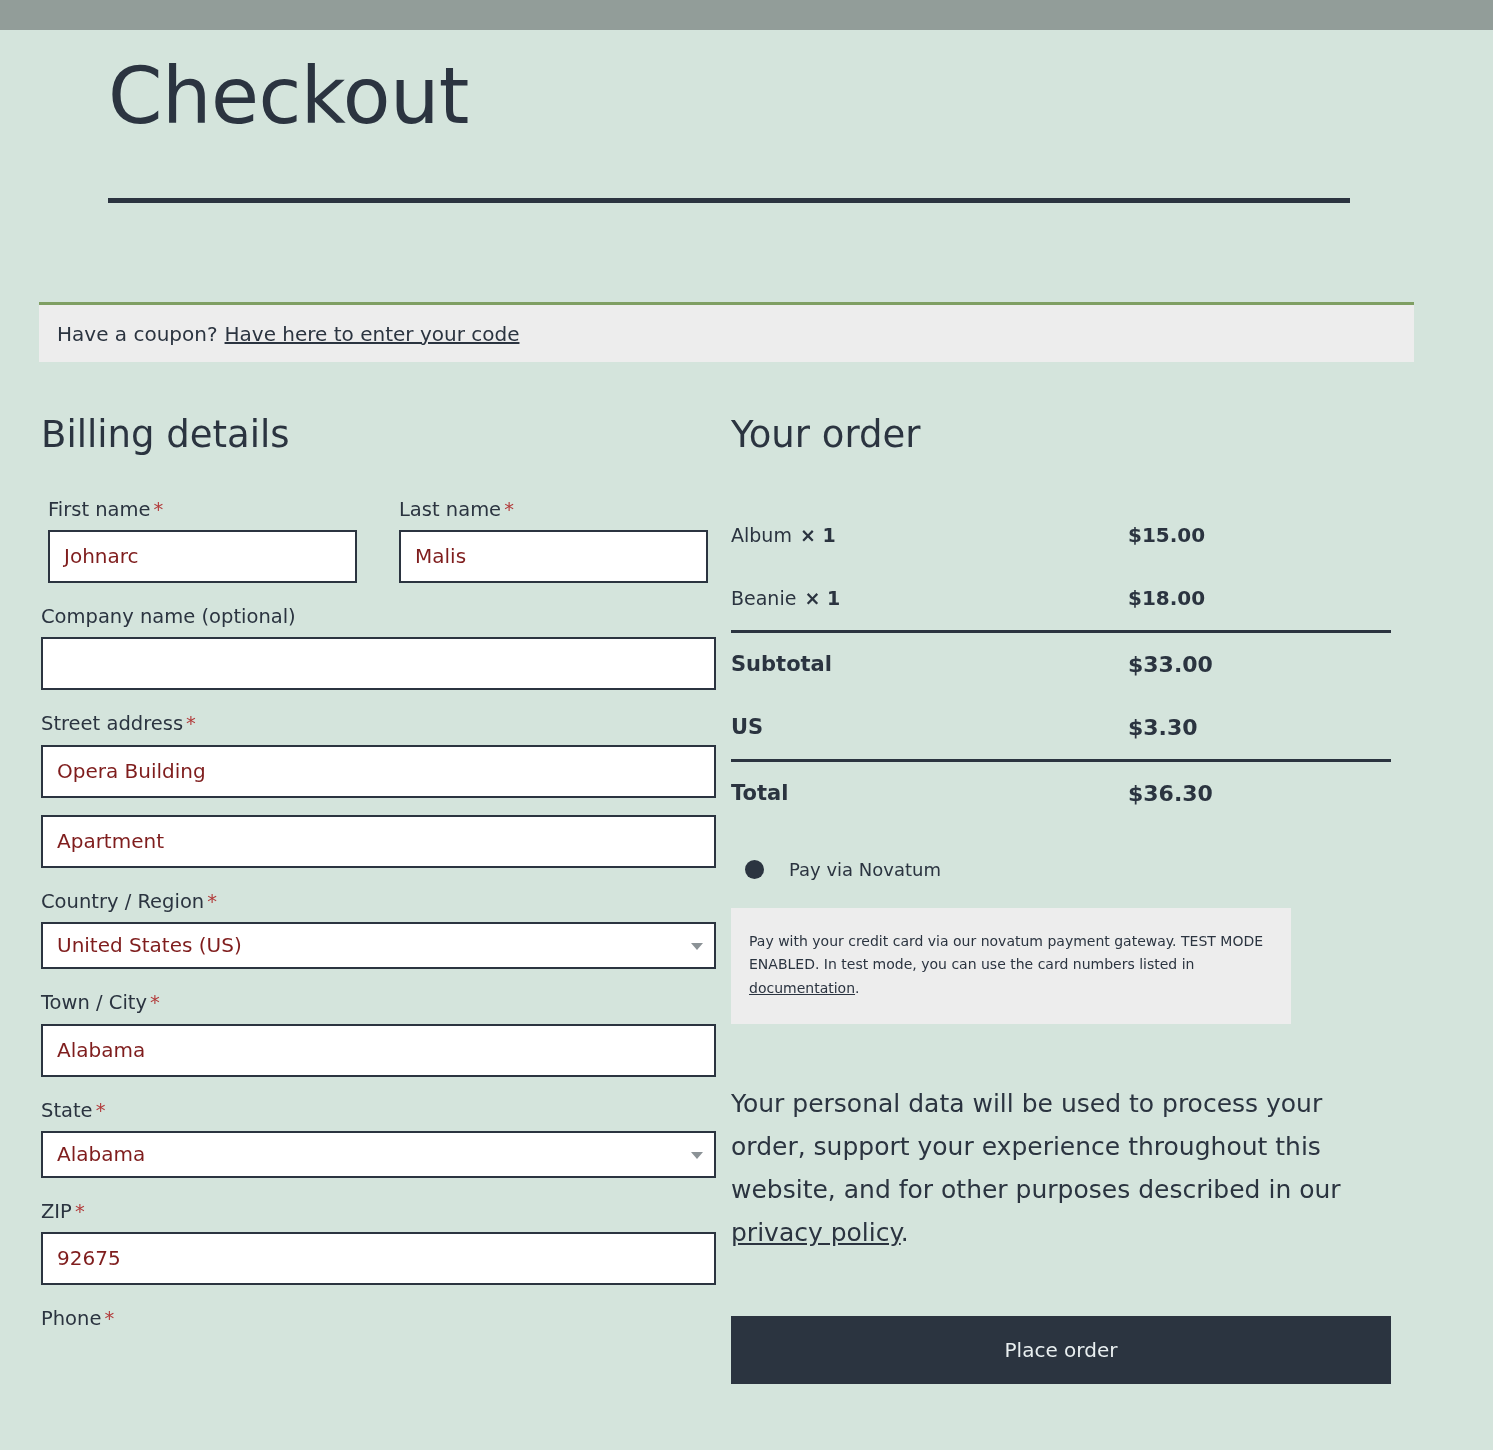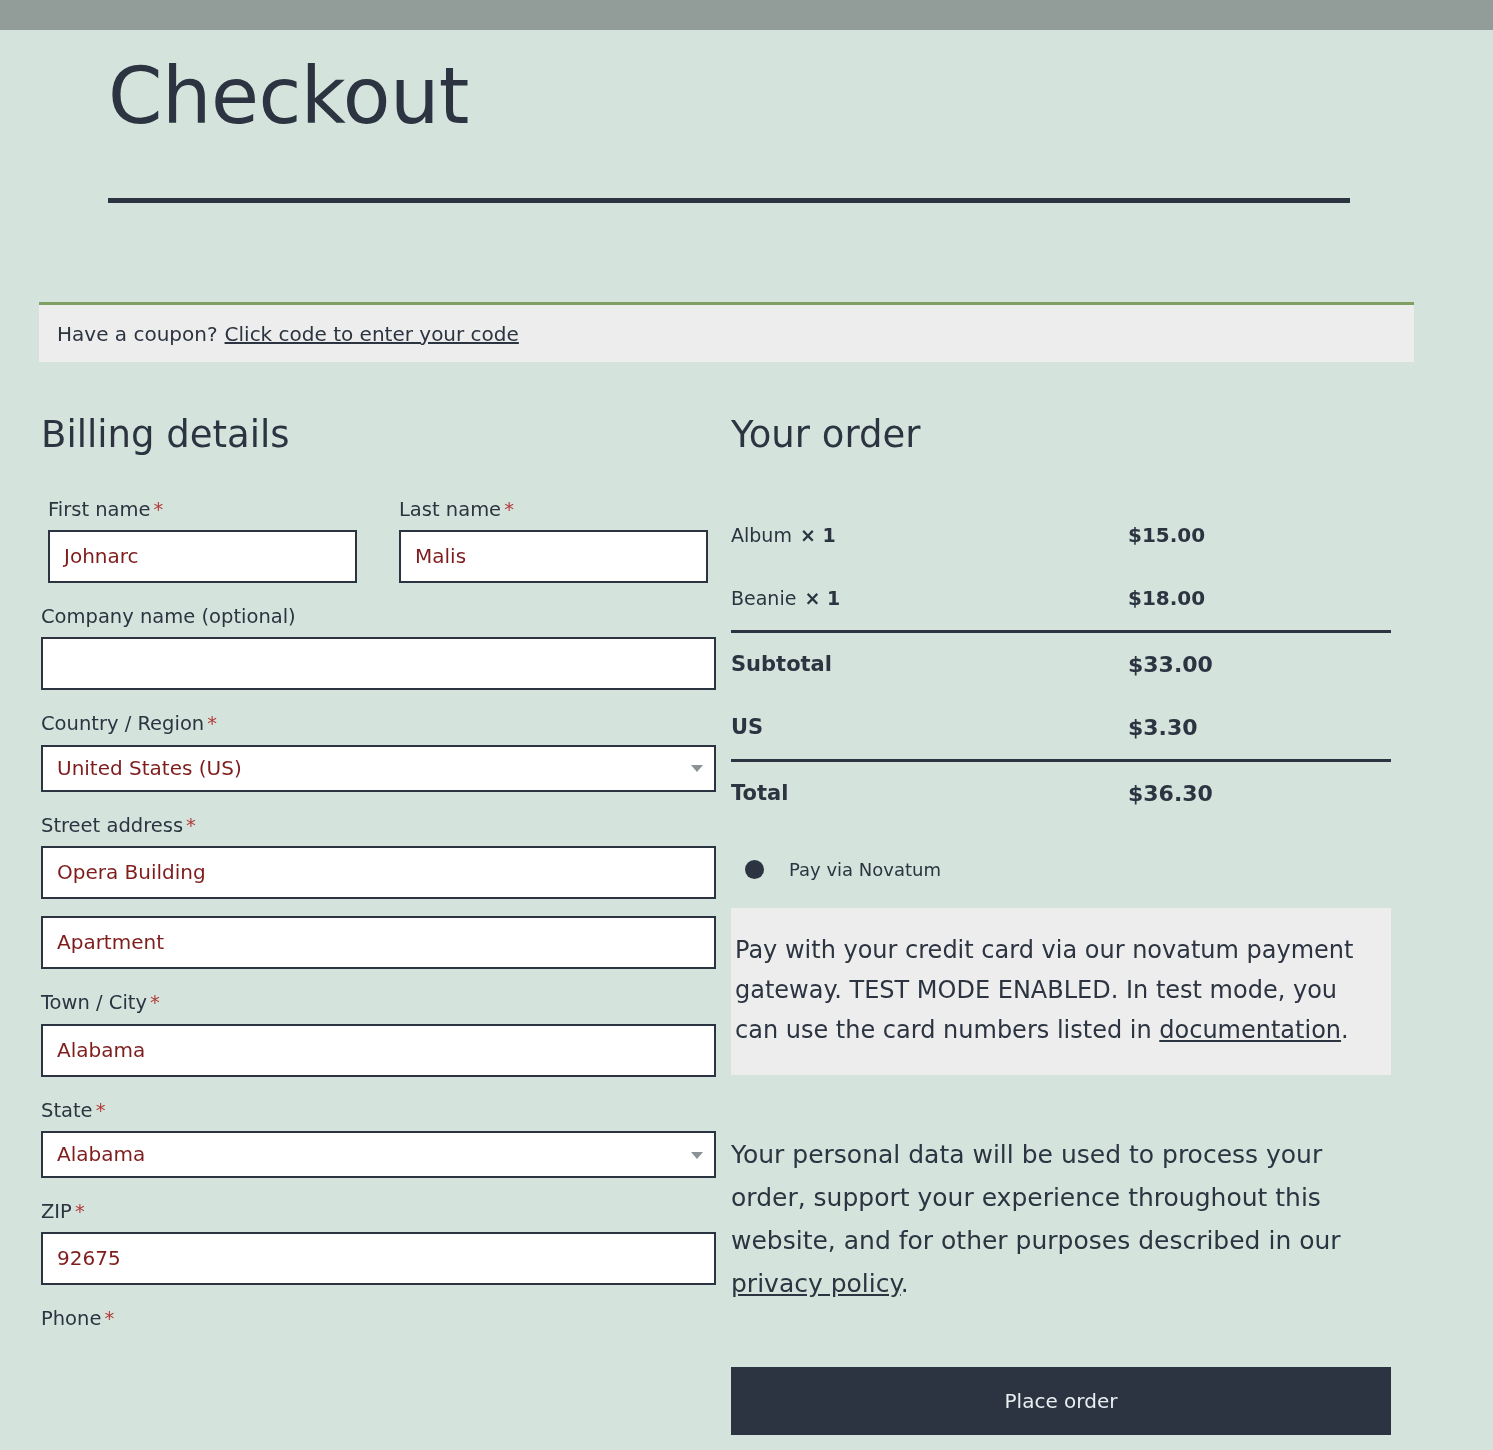--- a/index.html
+++ b/index.html
@@ -161,24 +161,24 @@
   .radio-dot {
     width: 19px; height: 19px;
     border-radius: 50%;
     background: #2b3440;
     margin-right: 25px;
     flex: none;
   }
 
   .payment-box {
     margin-top: 28px;
-    width: 660px;
+    width: 560px;
     background: #ededed;
-    padding: 22px 18px 24px 4px;
-    font-size: 24px;
+    padding: 22px 18px 24px 18px;
+    font-size: 14px;
     line-height: 1.68;
     color: #2b3440;
   }
   .payment-box a {
     color: #2b3440;
     text-decoration: underline;
   }
 
   .privacy-text {
     margin-top: 58px;
@@ -212,21 +212,21 @@
 
 <div class="topbar"></div>
 
 <div class="page">
 
   <h1 class="page-title">Checkout</h1>
   <div class="title-rule"></div>
 
   <div class="coupon-bar">
     <span class="q">Have a coupon?</span>
-    <span class="coupon-link">Click code to enter your code</span>
+    <span class="coupon-link">Have here to enter your code</span>
   </div>
 
   <div class="columns">
 
     <div class="col-left">
       <h2 class="section-title">Billing details</h2>
 
       <div class="row-2">
         <div class="field">
           <label class="field-label">
@@ -243,34 +243,34 @@
         </div>
       </div>
 
       <div class="field">
         <label class="field-label">Company name (optional)</label>
         <div class="input empty"></div>
       </div>
 
       <div class="field">
         <label class="field-label">
+          <span>Street address</span><span class="req">*</span>
+        </label>
+        <div class="input">Opera Building</div>
+        <div class="input street-2">Apartment</div>
+      </div>
+
+      <div class="field">
+        <label class="field-label">
           <span>Country / Region</span><span class="req">*</span>
         </label>
         <div class="select">
           <span>United States (US)</span>
           <span class="caret"></span>
         </div>
-      </div>
-
-      <div class="field">
-        <label class="field-label">
-          <span>Street address</span><span class="req">*</span>
-        </label>
-        <div class="input">Opera Building</div>
-        <div class="input street-2">Apartment</div>
       </div>
 
       <div class="field">
         <label class="field-label">
           <span>Town / City</span><span class="req">*</span>
         </label>
         <div class="input">Alabama</div>
       </div>
 
       <div class="field">

